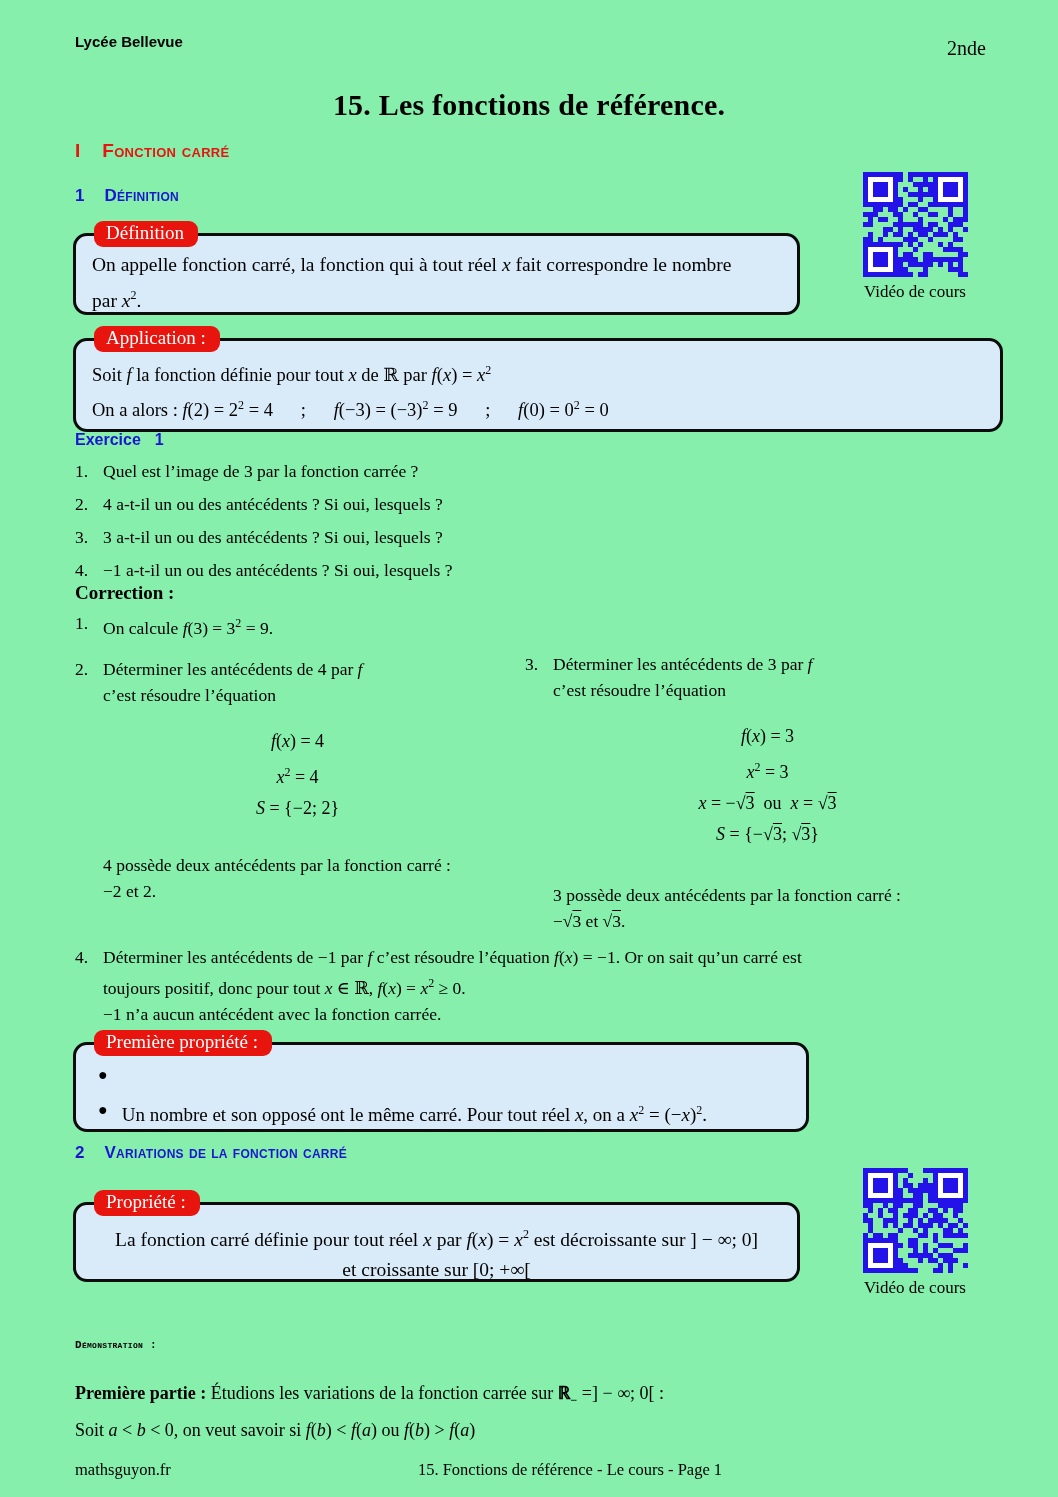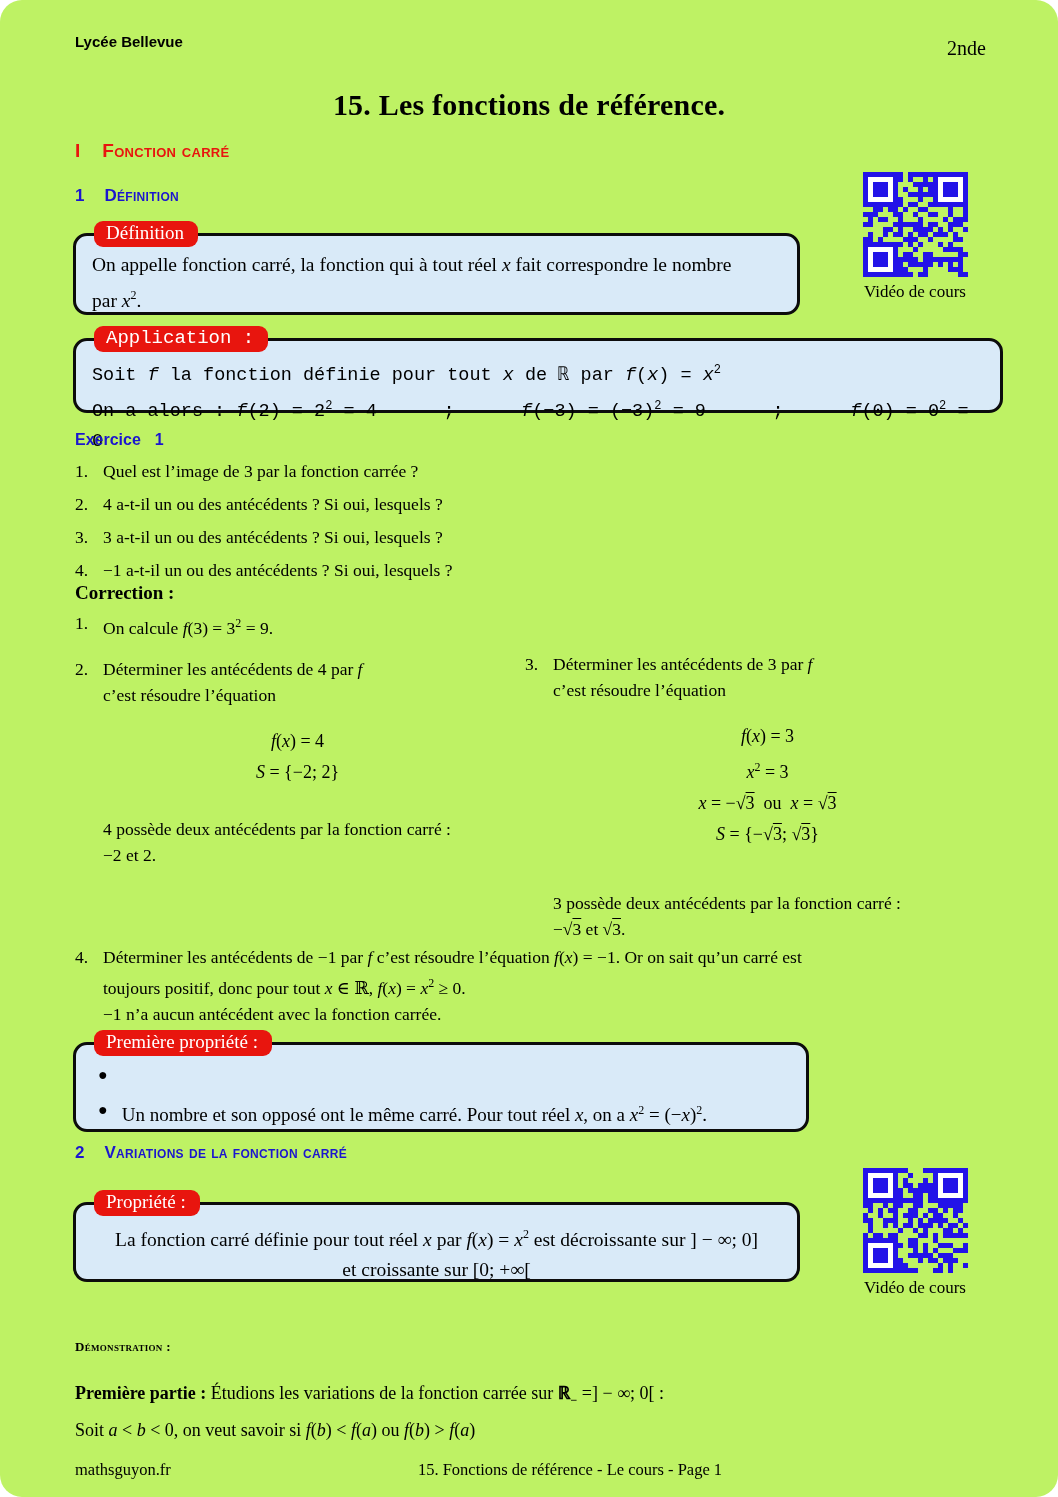--- a/index.html
+++ b/index.html
@@ -1,18 +1,18 @@
 <!DOCTYPE html>
 <html lang="fr"><head>
 <meta charset="utf-8">
 <style>
   html,body{margin:0;padding:0;background:#fff;}
   #page{
-    position:relative; width:1058px; height:1497px; background:#bef264;
-    font-family:"Liberation Serif","DejaVu Serif",serif; color:#000; overflow:hidden;border-radius:22px;
+    position:relative; width:1058px; height:1497px; background:#86efac;
+    font-family:"Liberation Serif","DejaVu Serif",serif; color:#000; overflow:hidden;
   }
   .abs{position:absolute;}
   
   .school{font-family:"Liberation Sans","DejaVu Sans",sans-serif; font-weight:bold; font-size:15px;}
   .grade{font-size:20px;margin-top:9px;}
   
   .title{width:100%; text-align:center; font-size:30px; font-weight:bold; letter-spacing:.2px;}
   
   .shead{font-family:"Liberation Sans","DejaVu Sans",sans-serif; font-weight:bold; display:flex; align-items:baseline;}
   .shead .snum{font-size:19px; margin-right:22px;}
@@ -39,21 +39,21 @@
   .li{display:flex; font-size:17.5px; line-height:24px;}
   .li .num{width:28px; flex:none;}
   .bold-head{font-weight:bold; font-size:19px;}
   
   .col .intro{display:flex; font-size:17.5px; line-height:26px;}
   .col .intro .num{width:28px; flex:none;}
   .eqs{text-align:center; font-size:18px; line-height:31px; margin-top:18px;}
   .concl{font-size:17.5px; line-height:26px; margin-top:28px; padding-left:28px;}
   .ov{text-decoration:overline;}
   
-  .demohead{font-family:Liberation Serif, serif; font-weight:bold; font-variant:small-caps; font-size:13px; letter-spacing:.3px;}
+  .demohead{font-family:Liberation Mono, monospace; font-weight:bold; font-variant:small-caps; font-size:11px; letter-spacing:.3px;}
   .demotext{font-size:18px; line-height:30px;}
   
   .qrwrap{width:128px; text-align:center;}
   .qrbox{display:inline-block; line-height:0;}
   .qrcaption{font-size:17px; margin-top:1px; white-space:nowrap;}
   
   .footer{width:100%;}
   .footer .site{position:absolute; left:75px; font-size:16.5px;}
   .footer .center{width:100%; text-align:center; font-size:16.5px;margin-left:41px;}
   sup{font-size:12px;}
@@ -240,21 +240,21 @@
           <rect x="100" y="100" width="5" height="5" fill="#2313e8"></rect>
         </svg></div>
     <div class="qrcaption">Vidéo de cours</div>
   </div>
 
   <div class="callout" style="left:73px; top:233px; width:727px; height:82px;">
     <div class="badge">Définition</div>
     <div class="boxtext">On appelle fonction carré, la fonction qui à tout réel <i>x</i> fait correspondre le nombre<br>par <i>x</i><sup>2</sup>.</div>
   </div>
 
-  <div class="callout" style="left:73px; top:338px; width:930px; height:75px;font-family:Liberation Mono, monospace;">
+  <div class="callout" style="left:73px; top:338px; width:930px; height:94px;">
     <div class="badge">Application :</div>
     <div class="boxtext" style="font-size:18.5px;">Soit <i>f</i> la fonction définie pour tout <i>x</i> de ℝ par <i>f</i>(<i>x</i>) = <i>x</i><sup>2</sup></div>
     <div class="boxtext" style="font-size:18.5px;">On a alors : <i>f</i>(2) = 2<sup>2</sup> = 4&nbsp;&nbsp;&nbsp;&nbsp;&nbsp;&nbsp;;&nbsp;&nbsp;&nbsp;&nbsp;&nbsp;&nbsp;<i>f</i>(−3) = (−3)<sup>2</sup> = 9&nbsp;&nbsp;&nbsp;&nbsp;&nbsp;&nbsp;;&nbsp;&nbsp;&nbsp;&nbsp;&nbsp;&nbsp;<i>f</i>(0) = 0<sup>2</sup> = 0</div>
   </div>
 
   <div class="abs exlabel blue" style="left:75px; top:431px;">
     <span>Exercice</span><span class="n">1</span>
   </div>
 
   <div class="abs" style="left:75px; top:459px; width:700px;">
@@ -283,37 +283,38 @@
     <span>On calcule <i>f</i>(3) = 3<sup>2</sup> = 9.</span>
   </div>
 
   <div class="abs col" style="left:75px; top:656px; width:445px;">
     <div class="intro">
       <span class="num">2.</span>
       <span>Déterminer les antécédents de 4 par <i>f</i><br>c’est résoudre l’équation</span>
     </div>
     <div class="eqs">
       <div><i>f</i>(<i>x</i>) = 4</div>
+      <div><i>x</i><sup>2</sup> = 4</div>
       <div><i>S</i> = {−2; 2}</div>
     </div>
     <div class="concl">4 possède deux antécédents par la fonction carré :<br>−2 et 2.</div>
   </div>
 
   <div class="abs col" style="left:525px; top:651px; width:485px;">
     <div class="intro">
       <span class="num">3.</span>
       <span>Déterminer les antécédents de 3 par <i>f</i><br>c’est résoudre l’équation</span>
     </div>
     <div class="eqs">
       <div><i>f</i>(<i>x</i>) = 3</div>
       <div><i>x</i><sup>2</sup> = 3</div>
       <div><i>x</i> = −√<span class="ov">3</span>&nbsp;&nbsp;ou&nbsp;&nbsp;<i>x</i> = √<span class="ov">3</span></div>
       <div><i>S</i> = {−√<span class="ov">3</span>; √<span class="ov">3</span>}</div>
     </div>
-    <div class="concl" style="margin-top:40px;">3 possède deux antécédents par la fonction carré :<br>−√<span class="ov">3</span> et √<span class="ov">3</span>.</div>
+    <div class="concl" style="margin-top:32px;">3 possède deux antécédents par la fonction carré :<br>−√<span class="ov">3</span> et √<span class="ov">3</span>.</div>
   </div>
 
   <div class="abs li" style="left:75px; top:944px; width:935px; line-height:26px;">
     <span class="num">4.</span>
     <span>Déterminer les antécédents de −1 par <i>f</i> c’est résoudre l’équation <i>f</i>(<i>x</i>) = −1. Or on sait qu’un carré est<br>toujours positif, donc pour tout <i>x</i> ∈ ℝ, <i>f</i>(<i>x</i>) = <i>x</i><sup>2</sup> ≥ 0.<br>−1 n’a aucun antécédent avec la fonction carrée.</span>
   </div>
 
   <div class="callout bullets" style="left:73px; top:1042px; width:736px; height:90px; padding-top:18px;">
     <div class="badge">Première propriété :</div>
     <div class="brow">

